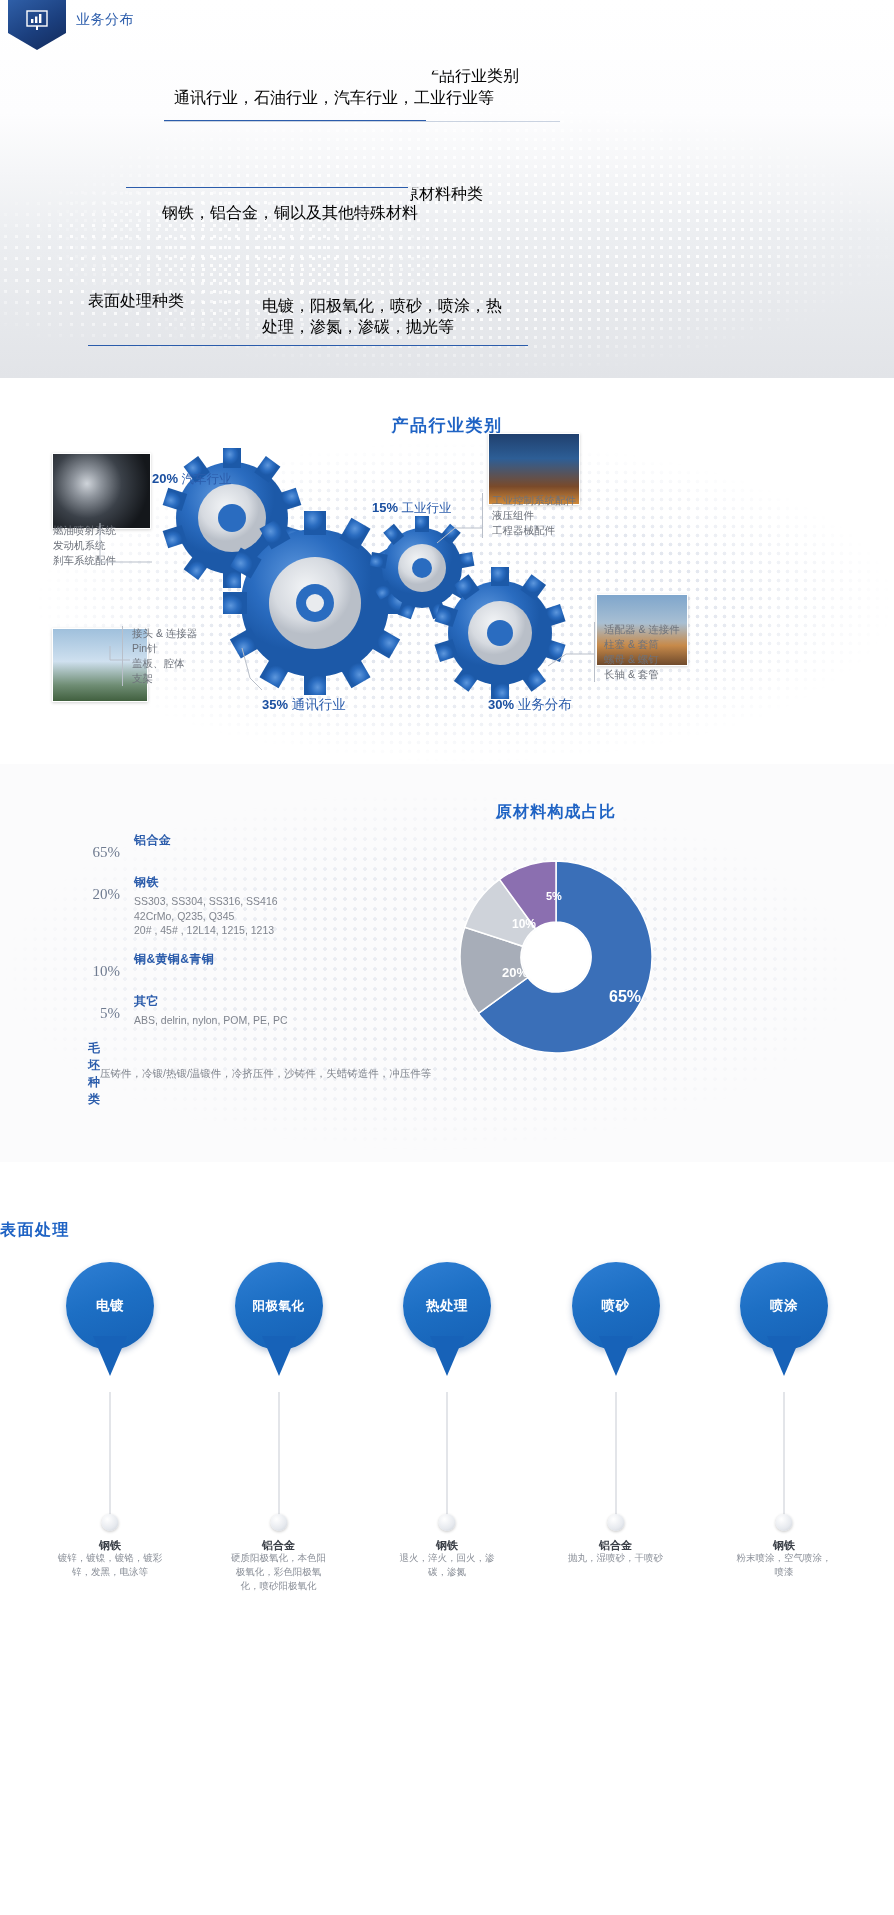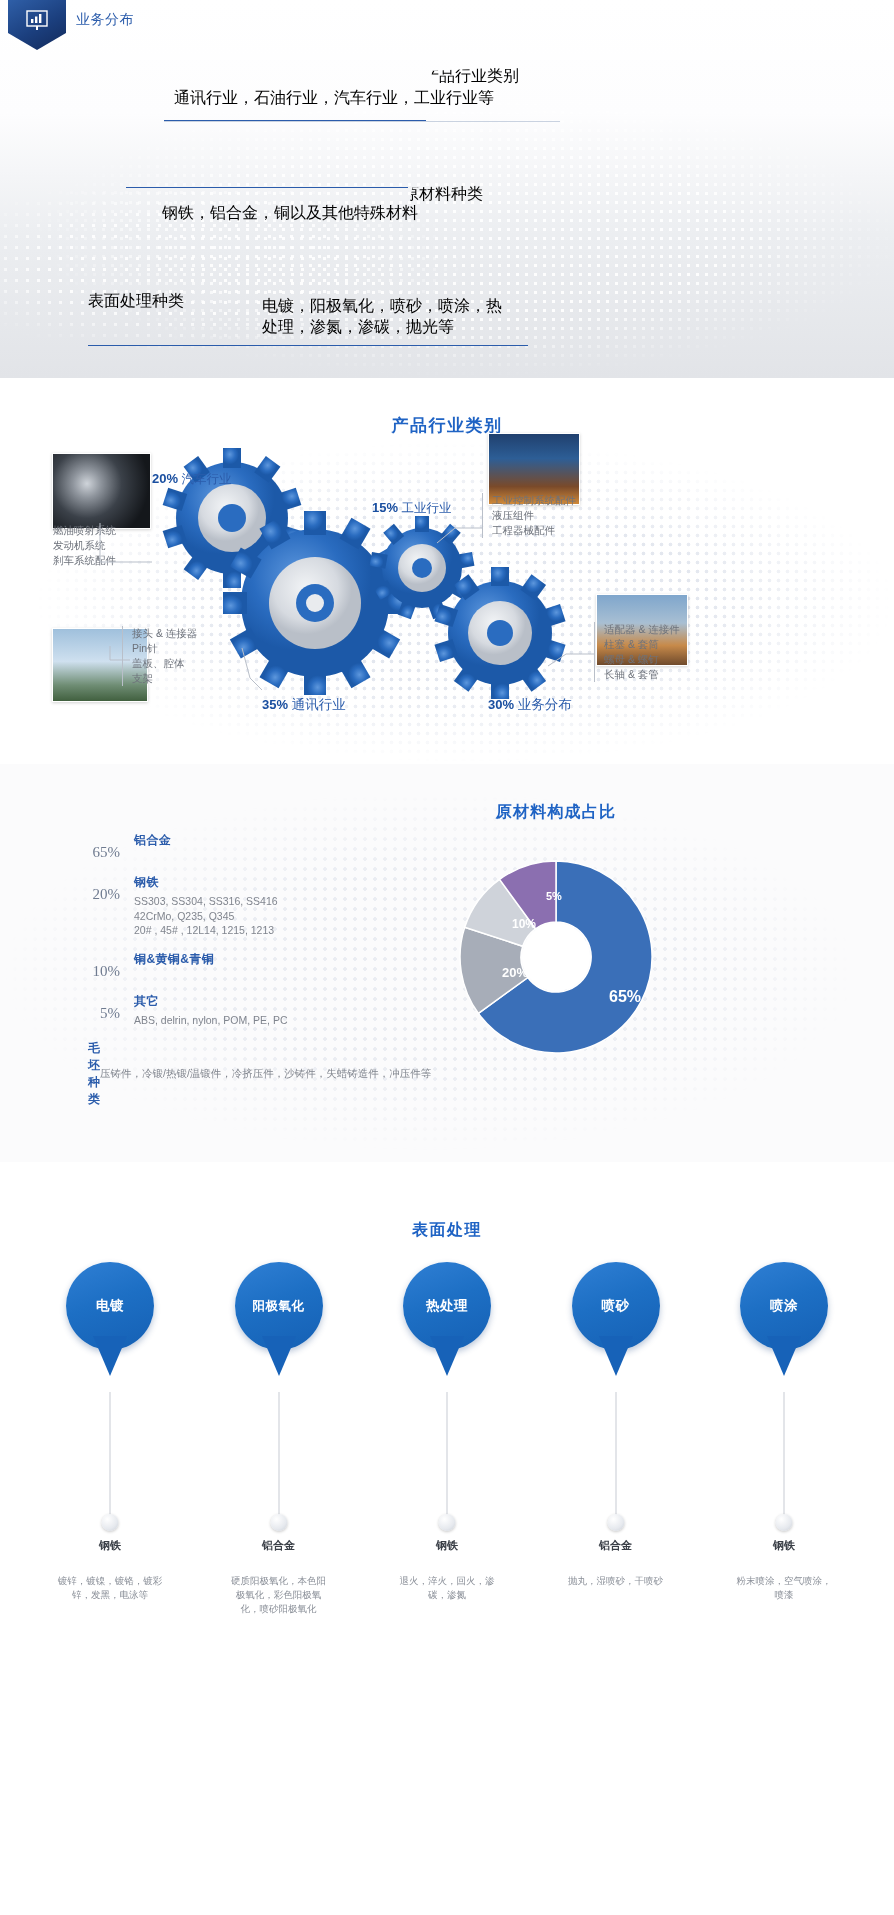--- a/index.html
+++ b/index.html
@@ -152,21 +152,21 @@
     position:absolute; left:50%; top:252px; transform:translateX(-50%);
     width:17px; height:17px; border-radius:50%;
     background:radial-gradient(circle at 35% 30%, #ffffff 0%, #e6e9ee 60%, #c9ced6 100%);
     box-shadow:0 1px 3px rgba(0,0,0,.22);
   }
   .pin-mat {
     position:absolute; left:0; right:0; top:276px; text-align:center;
     font-size:11px; font-weight:bold; color:#3a3f47;
   }
   .pin-desc {
-    position:absolute; left:-12px; right:-12px; top:312px; text-align:center;
+    position:absolute; left:-12px; right:-12px; top:289px; text-align:center;
     font-size:9.5px; color:#8a8f98; line-height:14px;
   }
 </style>
 </head>
 <body>
 
 <div class="page">
 
   <div class="sec1">
     <div class="dotmap"></div>
@@ -410,21 +410,21 @@
         <circle r="34" fill="#ffffff"></circle>
       </g>
       <text x="213" y="160" font-size="16" font-weight="bold" fill="#ffffff" font-family="Liberation Sans, sans-serif">65%</text>
       <text x="106" y="135" font-size="13" font-weight="bold" fill="#ffffff" font-family="Liberation Sans, sans-serif">20%</text>
       <text x="116" y="86" font-size="12" font-weight="bold" fill="#ffffff" font-family="Liberation Sans, sans-serif">10%</text>
       <text x="150" y="58" font-size="11" font-weight="bold" fill="#ffffff" font-family="Liberation Sans, sans-serif">5%</text>
     </svg>
   </div>
 
   <div class="sec4">
-    <div style="position:absolute;left:0;right:0;top:58px;text-align:center;font-size:16px;font-weight:bold;color:#1f63c4;letter-spacing:1.5px;">表面处理</div>
+    <div style="position:absolute;left:0;right:0;top:58px;font-size:16px;font-weight:bold;color:#1f63c4;letter-spacing:1.5px;">表面处理</div>
 
     <div style="position:absolute;left:60px;top:100px;width:774px;display:flex;justify-content:space-between;">
 
       <div class="pin">
         <div class="pin-shape">电镀</div>
         <div class="pin-stem"></div>
         <div class="pin-dot"></div>
         <div class="pin-mat">钢铁</div>
         <div class="pin-desc" style="white-space:pre-line">镀锌，镀镍，镀铬，镀彩
 锌，发黑，电泳等</div>

